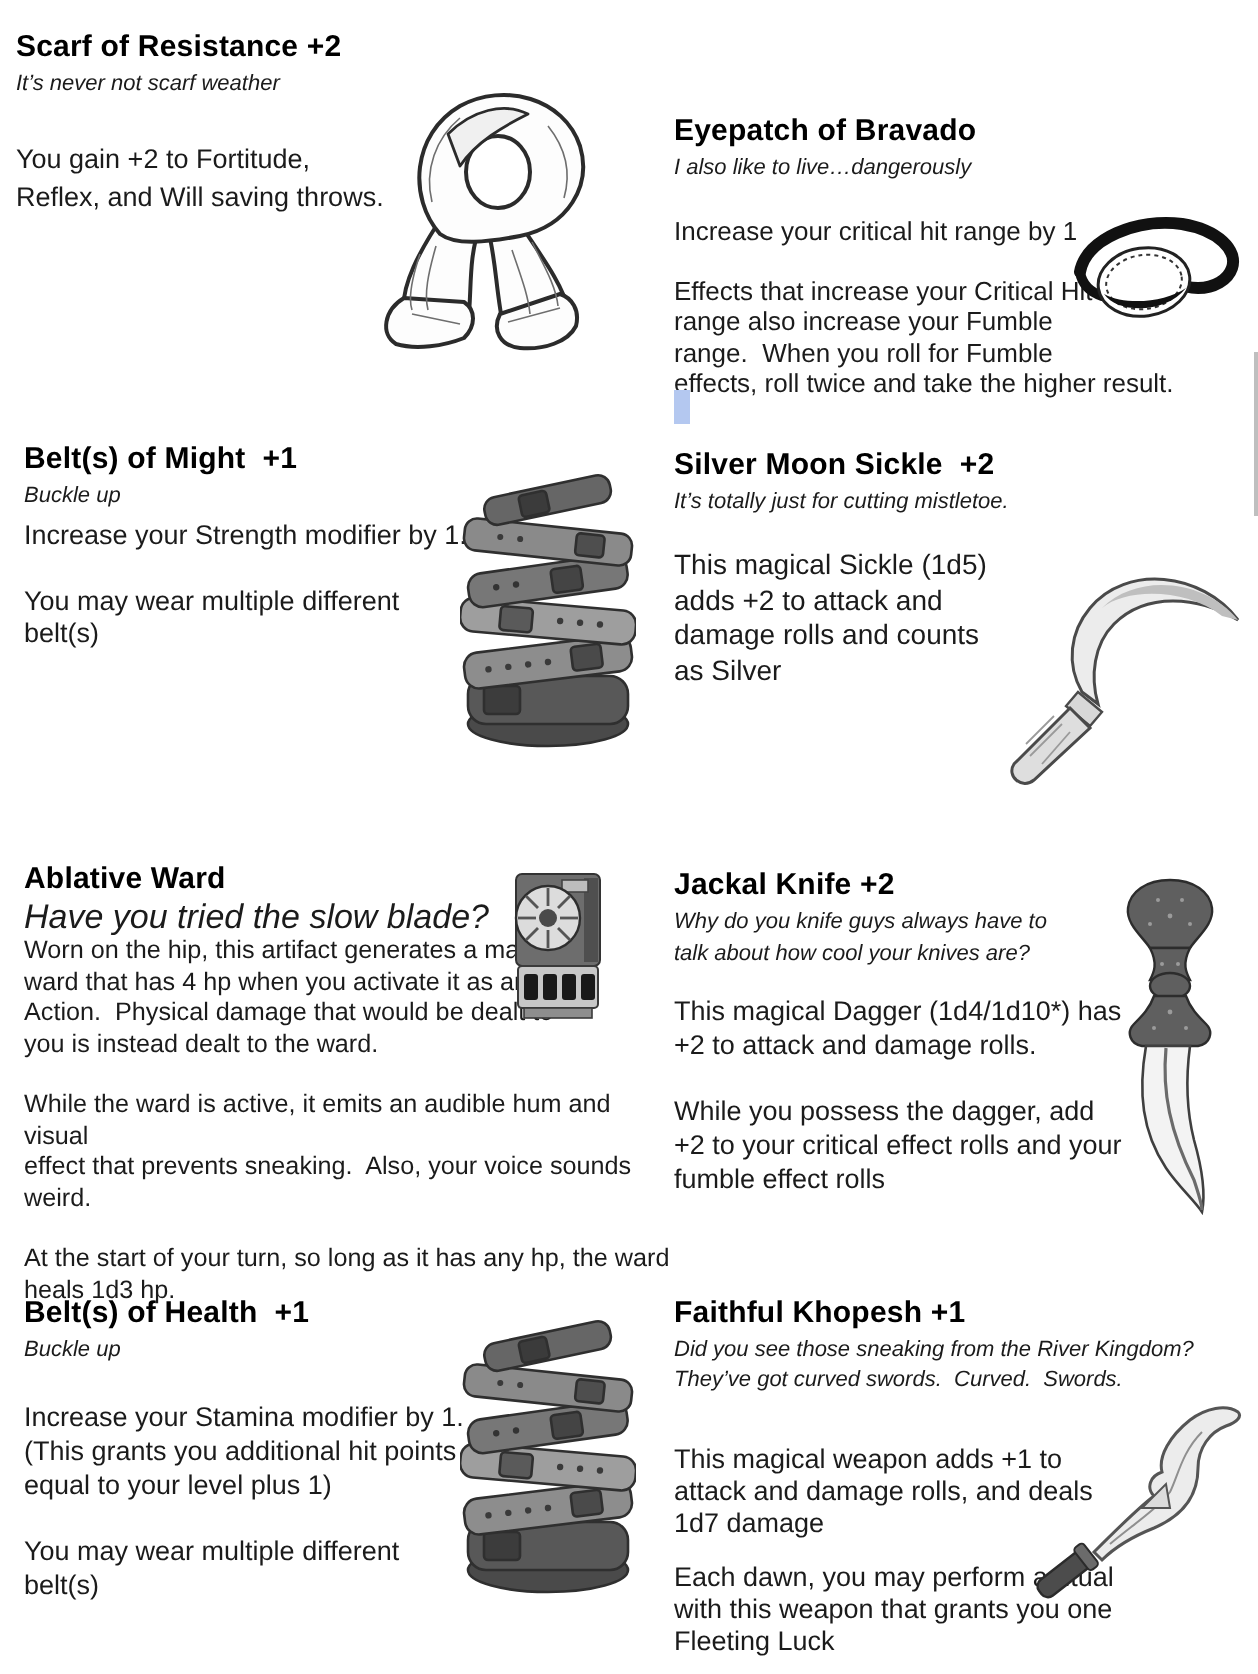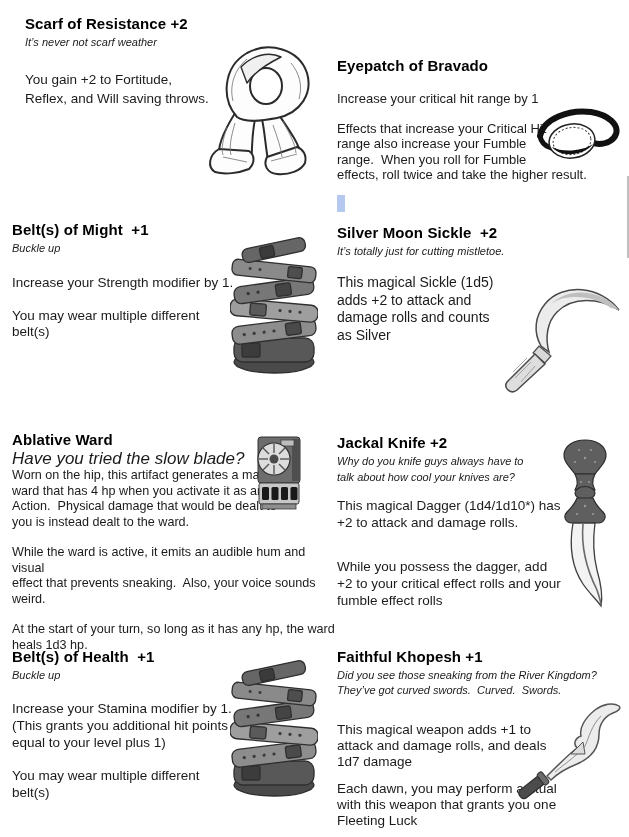--- a/index.html
+++ b/index.html
@@ -10,40 +10,40 @@
   .card{position:absolute;}
   .card h2{
     margin:0;font-weight:bold;font-size:15px;line-height:18px;color:#000;
     white-space:pre-wrap;letter-spacing:.1px;
   }
   .flavor{margin:2px 0 0 0;font-style:italic;font-size:11px;line-height:15px;white-space:pre-wrap;}
   .body p{margin:0;white-space:pre-wrap;}
   figure{margin:0;position:absolute;}
   figure svg{display:block;width:100%;height:100%;}
 
-  .c1{left:25px;top:15px;width:315px;}
+  .c1{left:8px;top:15px;width:315px;}
   .c2{left:337px;top:15px;width:292px;margin-top:42px;}
   .c3{left:12px;top:221px;width:315px;}
   .c4{left:337px;top:224px;width:292px;}
   .c5{left:12px;top:431px;width:325px;}
   .c6{left:337px;top:434px;width:292px;}
   .c7{left:12px;top:648px;width:315px;}
   .c8{left:337px;top:648px;width:292px;}
 
   .c1 .body{margin-top:20px;font-size:13.5px;line-height:19px;}
   .c2 .body{margin-top:16px;font-size:13px;line-height:15.5px;}
   .c2 .body p + p{margin-top:14px;}
-  .c3 .body{margin-top:19px;font-size:13.5px;line-height:16.5px;}
+  .c3 .body{margin-top:4px;font-size:13.5px;line-height:16.5px;}
   .c3 .body p + p{margin-top:16px;}
   .c4 .body{margin-top:15px;font-size:14px;line-height:17.5px;}
   .c5 .flavor{font-size:17px;}
   .c5 .body{margin-top:2px;font-size:12.6px;line-height:15.5px;}
   .c5 .body p + p{margin-top:15px;}
   .c6 .body{margin-top:12px;font-size:13.5px;line-height:17px;}
-  .c6 .body p + p{margin-top:27px;}
+  .c6 .body p + p{margin-top:16px;}
   .c6 .flavor{line-height:15.5px;}
   .c7 .body{margin-top:17px;font-size:13.5px;line-height:17px;}
   .c7 .body p + p{margin-top:16px;}
   .c8 .body{margin-top:24px;font-size:13.5px;line-height:16px;}
   .c8 .body p + p{margin-top:11px;}
   .c8 .body p.period{margin-top:2px;}
 
   .fig-scarf{left:178px;top:26px;width:122px;height:138px;}
   .fig-eyepatch{left:198px;top:46px;width:86px;height:62px;}
   .fig-belts-1{left:218px;top:14px;width:88px;height:140px;}
@@ -88,20 +88,21 @@
           <path d="M88,22 C96,32 100,44 96,58"></path>
           <path d="M20,116 l24,5"></path>
           <path d="M68,120 l26,-7"></path>
         </g>
       </svg>
     </figure>
   </section>
 
   <section class="card c2">
     <h2>Eyepatch of Bravado</h2>
+    <p class="flavor">I also like to live…dangerously</p>
     <div class="body">
       <p>Increase your critical hit range by 1</p>
       <p>Effects that increase your Critical Hit
 range also increase your Fumble
 range.  When you roll for Fumble
 effects, roll twice and take the higher result.</p>
     </div>
     <span class="text-cursor"></span>
     <figure class="fig-eyepatch">
       <svg viewBox="0 0 86 62" xmlns="http://www.w3.org/2000/svg">

